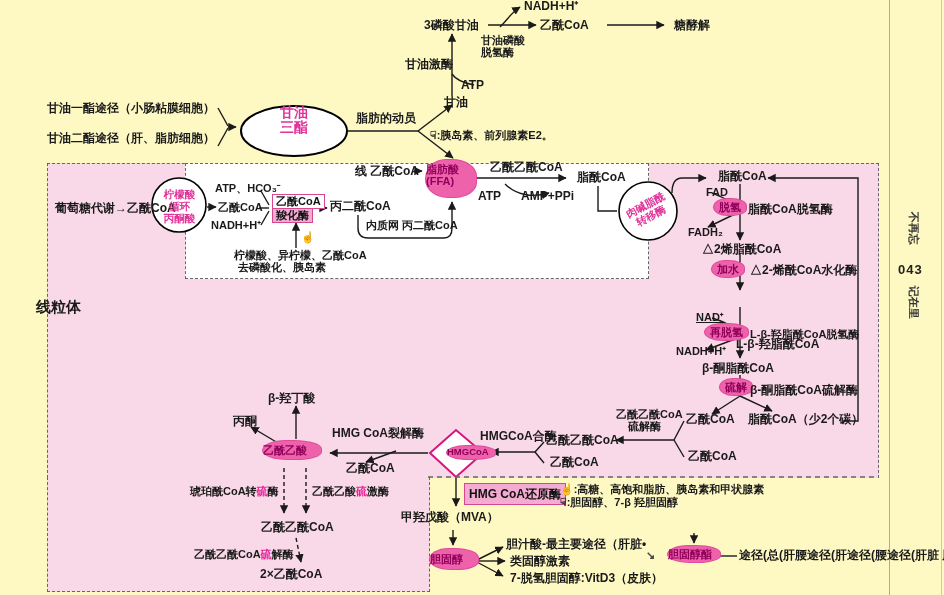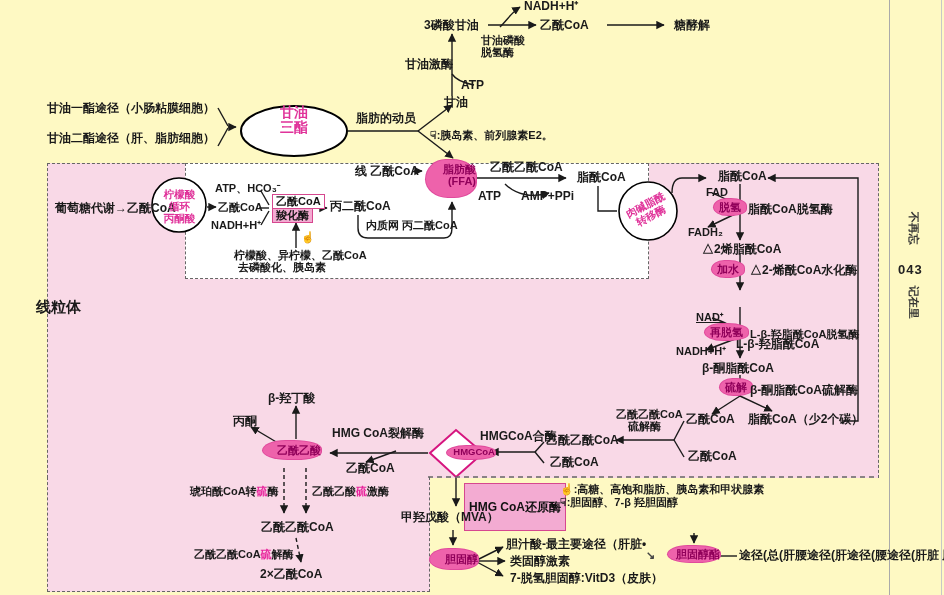--- a/index.html
+++ b/index.html
@@ -8,21 +8,21 @@
   .region{position:absolute;z-index:0;}
   #svgLayer{position:absolute;left:0;top:0;z-index:1;}
   .t{position:absolute;z-index:2;font-weight:bold;font-size:12px;line-height:1.15;
      color:#1a1a1a;white-space:nowrap;}
   .t11{font-size:11px;}
   .t10{font-size:10.5px;}
   .pk{color:#e0339a;}
   .hl{color:#e8259d;}
   .ctr{text-align:center;}
   .blob{position:absolute;z-index:2;background:#ee62ab;color:#90005a;font-weight:bold;
-        font-size:11px;line-height:1.12;text-align:right;
+        font-size:11px;line-height:1.12;text-align:left;
         border-radius:45% 55% 50% 50% / 60% 50% 45% 55%;
         box-shadow:0 0 0 1px #e04a9c;}
   .pbox{position:absolute;z-index:2;border:1.5px solid #d6478f;background:#fff;
         font-weight:bold;font-size:11px;line-height:1.2;padding:0 3px;color:#111;white-space:nowrap;}
   .pboxf{background:#f3abd2;}
   .vline{position:absolute;top:0;bottom:0;width:1px;background:#aaa;z-index:0;}
 </style>
 </head>
 <body>
 
@@ -193,21 +193,21 @@
   <div class="t" style="left:346px;top:462px;">乙酰CoA</div>
   <div class="blob" style="left:263px;top:441px;width:58px;padding:3px 0;">乙酰乙酸</div>
   <div class="t" style="left:268px;top:392px;">β-羟丁酸</div>
   <div class="t" style="left:233px;top:415px;">丙酮</div>
   <div class="t t11" style="left:190px;top:485px;"><span>琥珀酰CoA转</span><span class="hl">硫</span><span>酶</span></div>
   <div class="t t11" style="left:312px;top:485px;"><span>乙酰乙酸</span><span class="hl">硫</span><span>激酶</span></div>
   <div class="t" style="left:261px;top:521px;">乙酰乙酰CoA</div>
   <div class="t t11" style="left:194px;top:548px;"><span>乙酰乙酰CoA</span><span class="hl">硫</span><span>解酶</span></div>
   <div class="t" style="left:260px;top:568px;">2×乙酰CoA</div>
 
-  <div class="pbox pboxf" style="left:464px;top:483px;font-size:12px;padding:16px 4px;">HMG CoA还原酶</div>
+  <div class="pbox pboxf" style="left:464px;top:483px;font-size:12px;padding:3px 4px;">HMG CoA还原酶</div>
   <div class="t t11" style="left:560px;top:483px;">☝:高糖、高饱和脂肪、胰岛素和甲状腺素</div>
   <div class="t t11" style="left:560px;top:496px;">☟:胆固醇、7-β 羟胆固醇</div>
   <div class="t" style="left:401px;top:511px;">甲羟戊酸（MVA）</div>
   <div class="blob" style="left:430px;top:549px;width:48px;padding:4px 0;">胆固醇</div>
   <div class="t" style="left:506px;top:538px;">胆汁酸-最主要途径（肝脏•</div>
   <div class="t t11" style="left:646px;top:549px;color:#444;">↘</div>
   <div class="t" style="left:510px;top:555px;">类固醇激素</div>
   <div class="t" style="left:510px;top:572px;">7-脱氢胆固醇:VitD3（皮肤）</div>
   <div class="blob" style="left:668px;top:546px;width:52px;padding:2px 0;">胆固醇酯</div>
   <div class="t" style="left:739px;top:549px;width:205px;overflow:hidden;">途径(总(肝腰途径(肝途径(腰途径(肝脏 肝脏</div>

